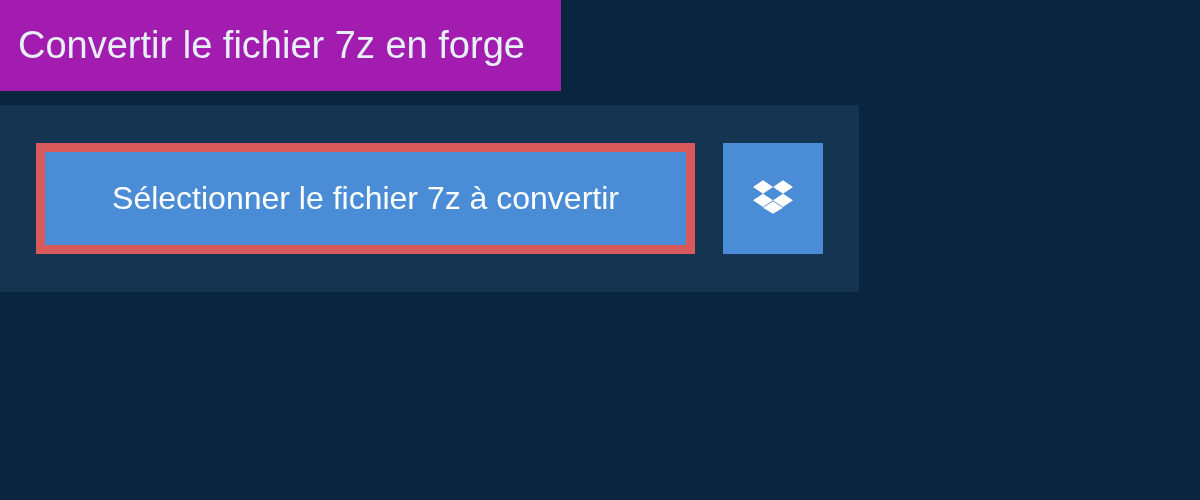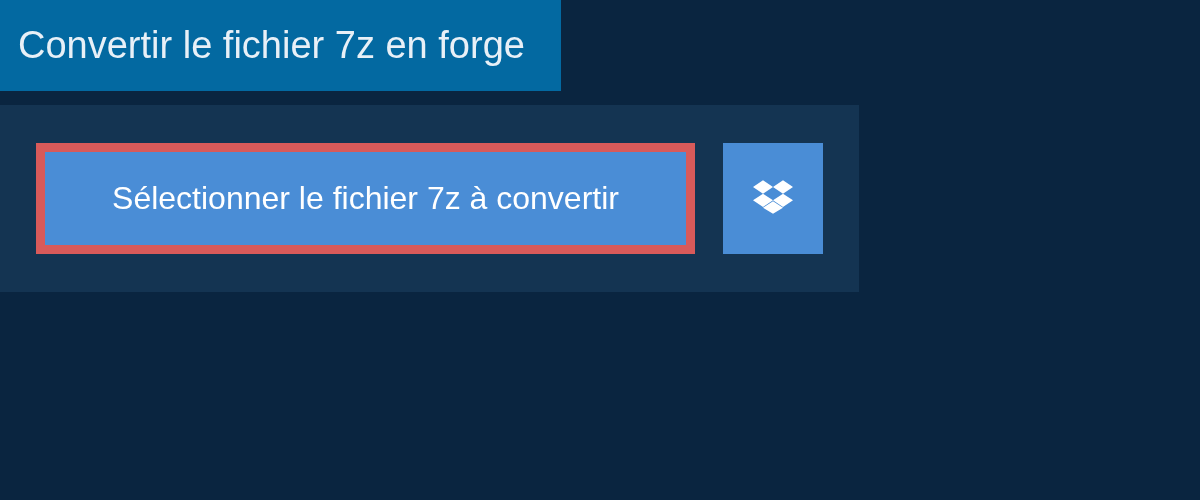--- a/index.html
+++ b/index.html
@@ -9,21 +9,21 @@
     }
     body {
       width: 1200px;
       height: 500px;
       background: #0a2540;
       font-family: -apple-system, BlinkMacSystemFont, "Segoe UI", Arial, sans-serif;
       overflow: hidden;
     }
     .title-tab {
       display: inline-block;
-      background: #0369a1;
+      background: #a21caf;
       color: #e8f0f7;
       font-size: 38px;
       font-weight: 400;
       padding: 24px 36px 24px 18px;
       margin: 0;
     }
     .panel {
       background: #143452;
       width: 859px;
       padding: 38px 36px;

